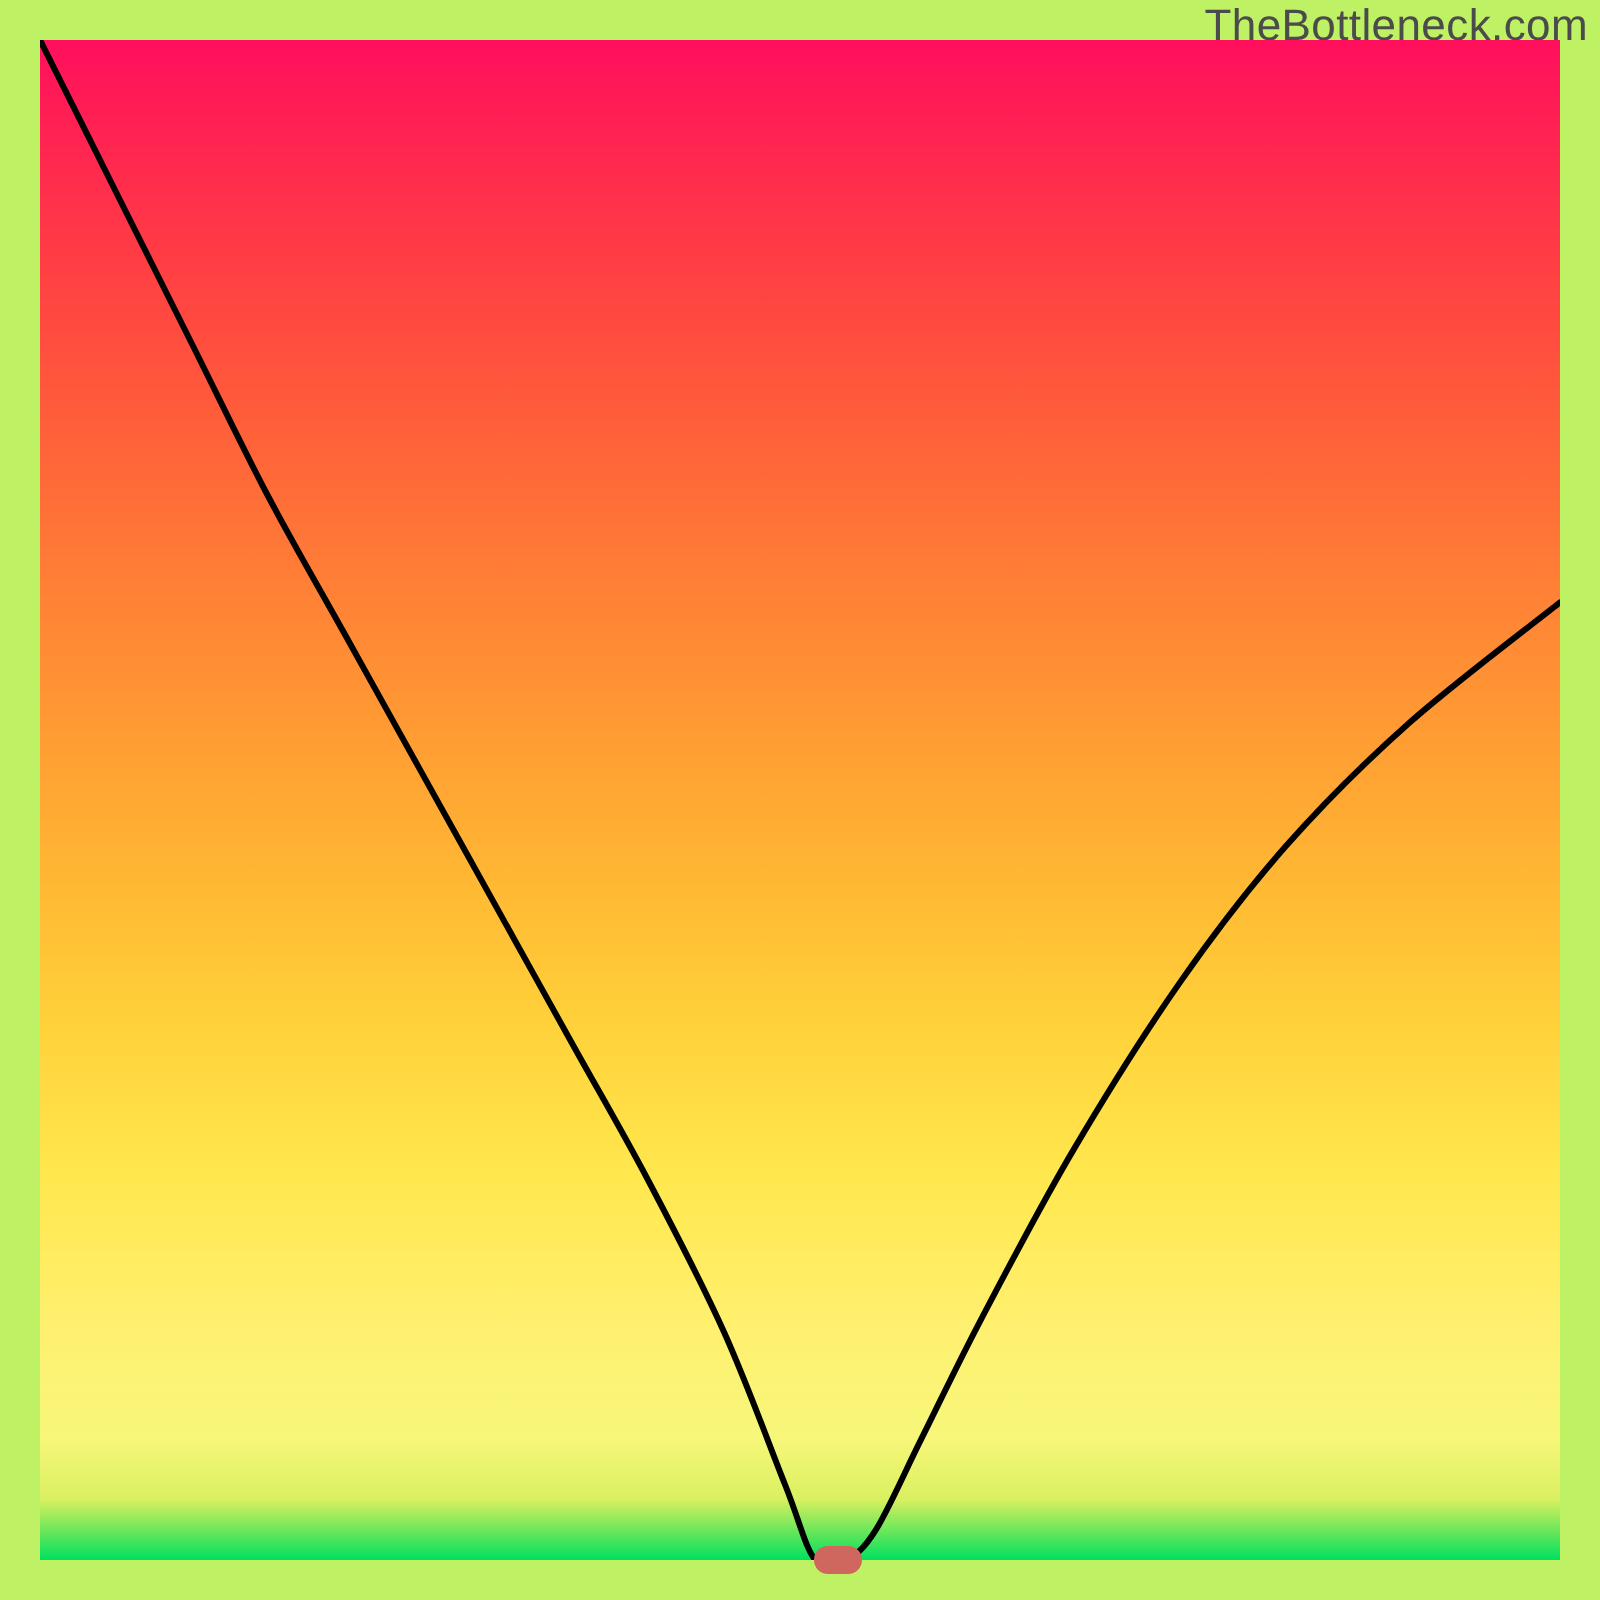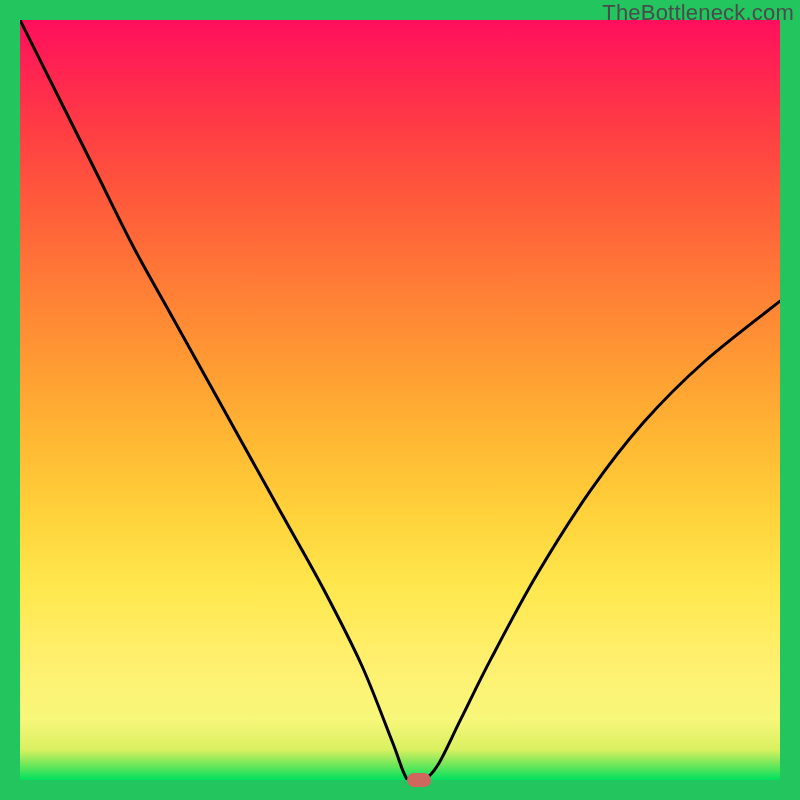--- a/index.html
+++ b/index.html
@@ -7,21 +7,21 @@
     width: 800px;
     height: 800px;
     background: #000;
     position: relative;
     overflow: hidden;
     font-family: Arial, Helvetica, sans-serif;
   }
   .frame {
     position: absolute;
     inset: 0;
-    background: #22c55e;
+    background: #bef264;
     padding-left: 20px;
   }
   .plot-area {
     position: absolute;
     left: 20px;
     top: 20px;
     width: 760px;
     height: 760px;
     background: linear-gradient(to top,
       #00e060 0%,

